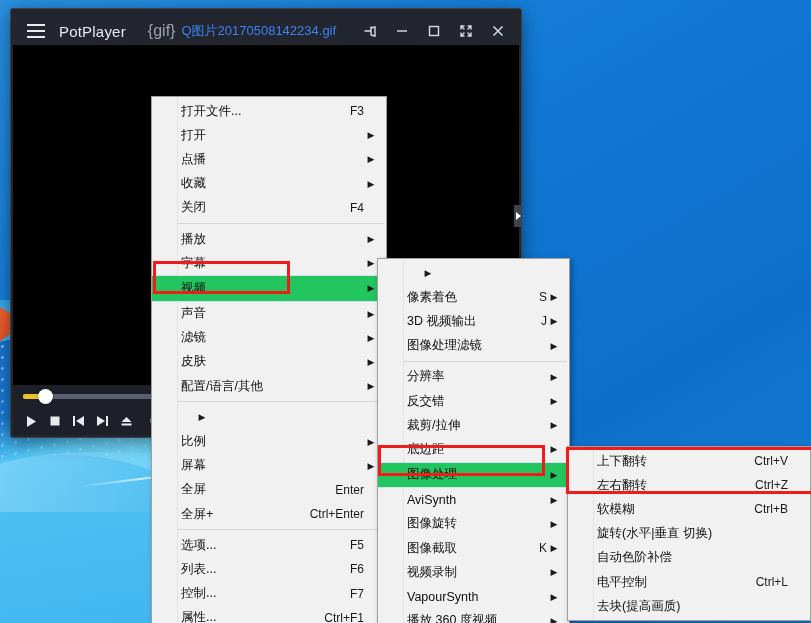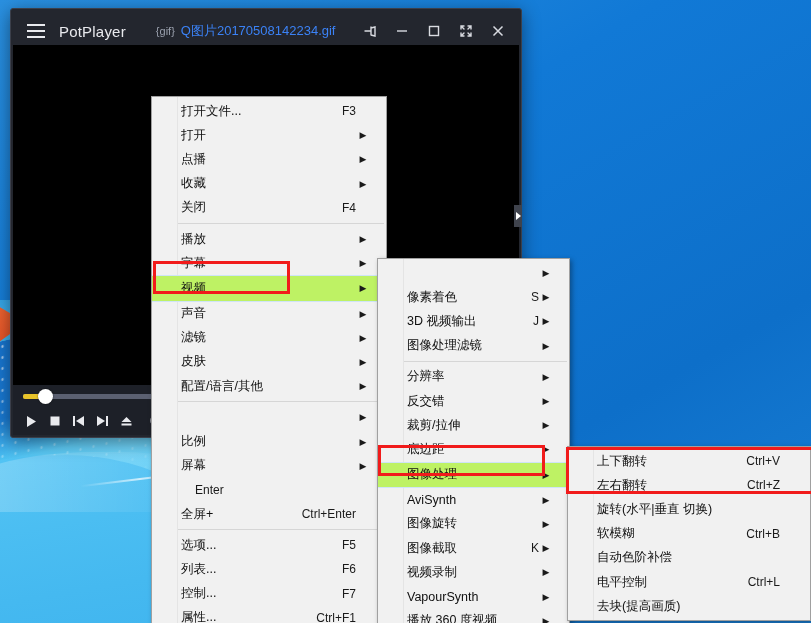--- a/index.html
+++ b/index.html
@@ -39,21 +39,21 @@
 
   
   #player{position:absolute;left:10px;top:8px;width:510px;height:428px;
     background:#23262e;border:1px solid #3b3f4a;border-radius:3px;
     box-shadow:0 4px 18px rgba(0,0,0,.45);}
   #titlebar{height:44px;display:flex;align-items:center;color:#e9eaee;}
   .hamburger{width:34px;height:36px;display:flex;flex-direction:column;
     justify-content:center;align-items:center;gap:4px;margin-left:8px;cursor:pointer;}
   .hamburger i{display:block;width:18px;height:2px;background:#e9eaee;}
   #app-name{font-size:15px;margin-left:6px;letter-spacing:.2px;}
-  #file-tag{font-size:11px;color:#9aa0ad;margin-left:30px;text-align:center;}
+  #file-tag{font-size:16px;color:#9aa0ad;margin-left:22px;text-align:center;}
   #file-name{font-size:13px;color:#3b82f6;margin-left:6px;white-space:nowrap;}
   #win-btns{margin-left:auto;display:flex;align-items:center;gap:2px;padding-right:8px;}
   .wbtn{width:30px;height:30px;display:flex;align-items:center;justify-content:center;
     cursor:pointer;color:#d9dbe1;}
   .wbtn svg{display:block;}
   #video-area{position:absolute;left:2px;top:36px;width:506px;height:340px;background:#000;}
   #edge-handle{position:absolute;right:-1px;top:196px;width:8px;height:22px;
     background:#3f434d;display:flex;align-items:center;justify-content:center;}
   #edge-handle .tri{width:0;height:0;border-top:4px solid transparent;
     border-bottom:4px solid transparent;border-left:5px solid #fff;}
@@ -66,25 +66,25 @@
   #ctrl-row{position:absolute;left:2px;top:398px;width:506px;height:28px;
     background:#1d2028;display:flex;align-items:center;gap:11px;padding-left:12px;color:#e9eaee;}
   .cbtn{cursor:pointer;display:flex;align-items:center;}
   #time-label{font-size:12px;color:#cfd3dc;margin-left:6px;font-family:"Liberation Sans",sans-serif;}
 
   
   .menu{position:absolute;background:#f1f1f1;border:1px solid #a0a0a0;
     box-shadow:2px 2px 5px rgba(0,0,0,.35);padding:2px 0;
     font-size:12.5px;color:#101010;}
   .mi{position:relative;display:flex;align-items:center;height:24.2px;
-    padding:0 16px 0 0;cursor:default;white-space:nowrap;justify-content:space-between;}
+    padding:0 8px 0 0;cursor:default;white-space:nowrap;}
   .mi .lbl{flex:1;padding-left:4px;}
   .mi .acc{color:#1a1a1a;font-size:12px;padding-left:18px;}
   .mi .arw{width:14px;text-align:center;font-size:9px;color:#1a1a1a;}
-  .mi.hl{background:#bef264;border-top:1px solid #cfe4f7;border-bottom:1px solid #cfe4f7;}
+  .mi.hl{background:#22c55e;border-top:1px solid #cfe4f7;border-bottom:1px solid #cfe4f7;}
   .sep{height:1px;background:#d6d6d6;margin:3px 2px 3px 26px;}
   .gutter{position:absolute;left:0;top:0;bottom:0;width:25px;background:#f1f1f1;border-right:1px solid #e4e4e4;}
   .menu-inner{position:relative;}
 
   #menu1{left:151px;top:96px;width:234px;}
   #menu2{left:377px;top:258px;width:191px;}
   #menu3{left:567px;top:446px;width:242px;}
   #menu1 .mi{padding-left:25px;}
   #menu2 .mi{padding-left:25px;}
   #menu3 .mi{padding-left:25px;}
@@ -267,20 +267,21 @@
         <span class="lbl">比例</span>
         <span class="acc"></span>
         <span class="arw">▶</span>
       </div>
       <div class="mi">
         <span class="lbl">屏幕</span>
         <span class="acc"></span>
         <span class="arw">▶</span>
       </div>
       <div class="mi">
+        <span class="lbl">全屏</span>
         <span class="acc">Enter</span>
         <span class="arw"></span>
       </div>
       <div class="mi">
         <span class="lbl">全屏+</span>
         <span class="acc">Ctrl+Enter</span>
         <span class="arw"></span>
       </div>
       <div class="sep"></div>
       <div class="mi">
@@ -394,27 +395,27 @@
         <span class="lbl">上下翻转</span>
         <span class="acc">Ctrl+V</span>
         <span class="arw"></span>
       </div>
       <div class="mi">
         <span class="lbl">左右翻转</span>
         <span class="acc">Ctrl+Z</span>
         <span class="arw"></span>
       </div>
       <div class="mi">
-        <span class="lbl">旋转(水平|垂直 切换)</span>
-        <span class="acc"></span>
-        <span class="arw"></span>
-      </div>
-      <div class="mi">
         <span class="lbl">软模糊</span>
         <span class="acc">Ctrl+B</span>
+        <span class="arw"></span>
+      </div>
+      <div class="mi">
+        <span class="lbl">旋转(水平|垂直 切换)</span>
+        <span class="acc"></span>
         <span class="arw"></span>
       </div>
       <div class="mi">
         <span class="lbl">自动色阶补偿</span>
         <span class="acc"></span>
         <span class="arw"></span>
       </div>
       <div class="mi">
         <span class="lbl">电平控制</span>
         <span class="acc">Ctrl+L</span>

